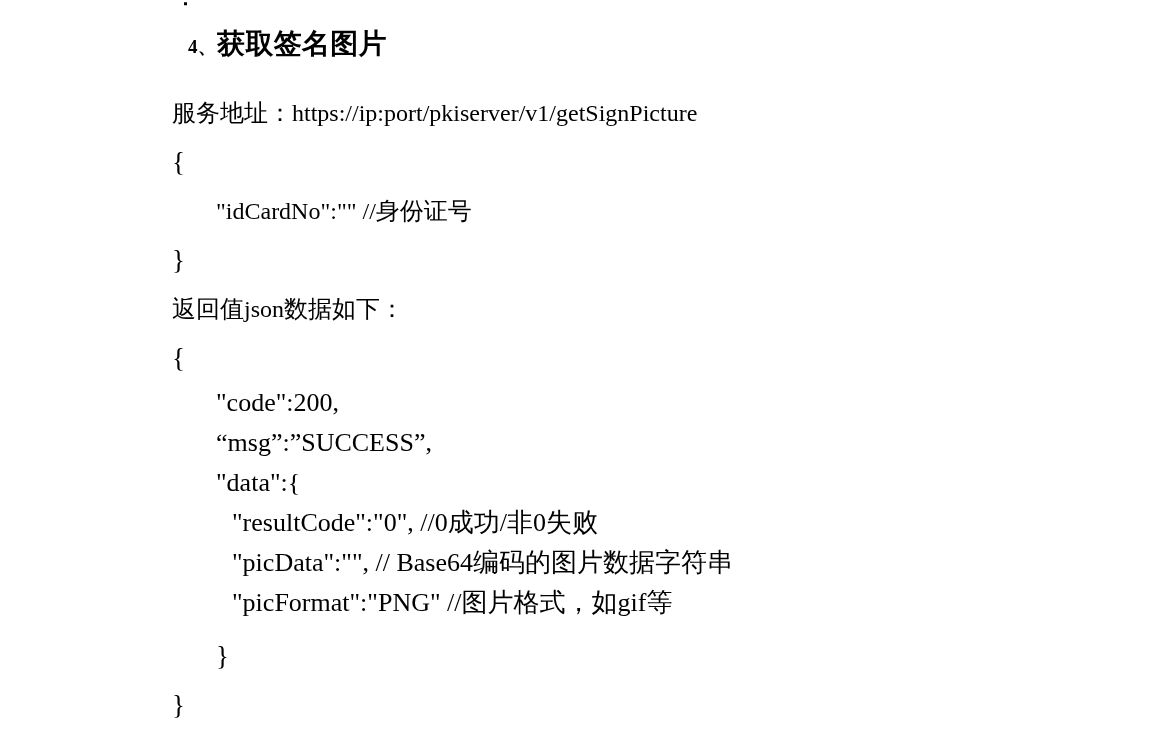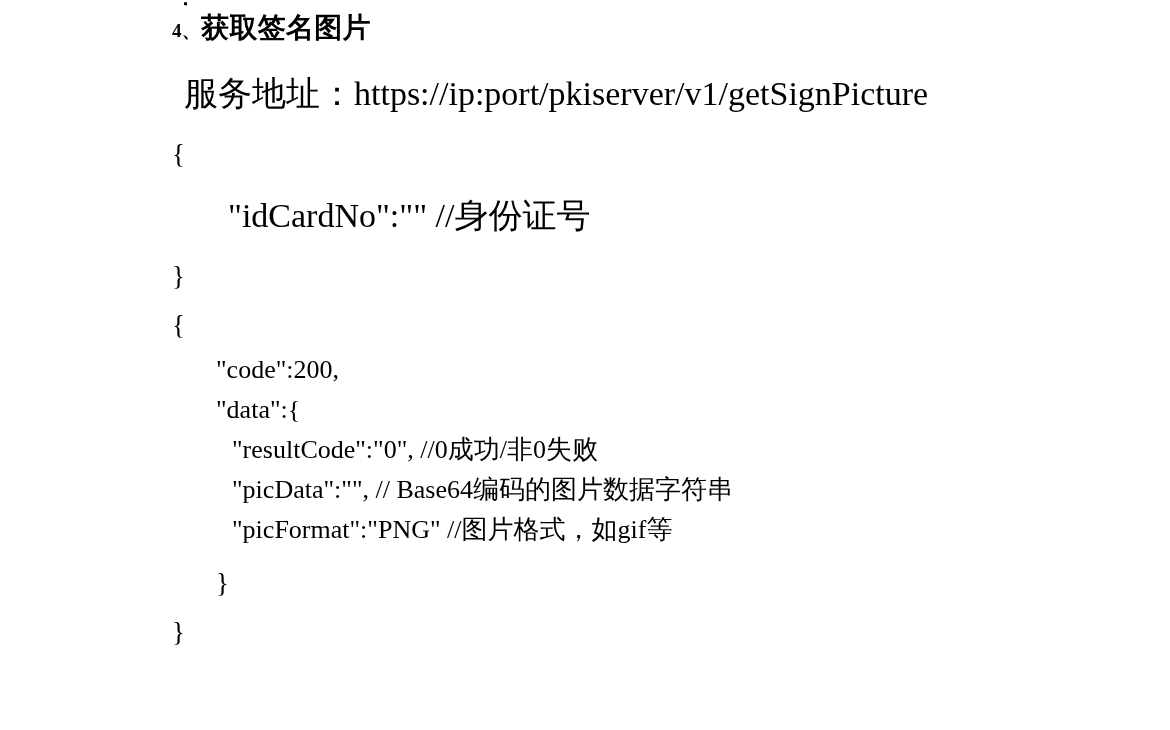--- a/index.html
+++ b/index.html
@@ -30,34 +30,34 @@
     overflow: hidden;
     font-size: 27px;
     line-height: 14px;
     color: #000;
     font-family: "Liberation Serif", serif;
   }
   .heading {
     font-weight: bold;
     font-size: 28px;
     line-height: 40px;
-    margin: 0;
+    margin: 16px;
     padding: 0;
     letter-spacing: 0.3px;
     white-space: nowrap;
   }
   .heading .num {
     font-size: 19px;
     font-weight: bold;
     vertical-align: baseline;
   }
   .para {
-    font-size: 34px;
+    font-size: 24px;
     line-height: 49px;
-    margin: 12px;
+    margin: 0;
     padding: 0;
     white-space: pre;
   }
   .brace {
     font-size: 27px;
     line-height: 49px;
     margin: 0;
     padding: 0;
   }
   .codeline {
@@ -86,24 +86,26 @@
 
     <div class="para">服务地址：https://ip:port/pkiserver/v1/getSignPicture</div>
 
 
     <div class="brace">{</div>
 
     <div class="para indent1">"idCardNo":"" //身份证号</div>
 
     <div class="brace">}</div>
 
+    <div class="para">返回值json数据如下：</div>
 
     <div class="brace">{</div>
 
     <div class="codeline indent1">"code":200,</div>
+    <div class="codeline indent1">“msg”:”SUCCESS”,</div>
     <div class="codeline indent1">"data":{</div>
     <div class="codeline indent2">"resultCode":"0", //0成功/非0失败</div>
     <div class="codeline indent2">"picData":"", // Base64编码的图片数据字符串</div>
     <div class="codeline indent2">"picFormat":"PNG" //图片格式，如gif等</div>
 
     <div class="gap-small"></div>
 
     <div class="brace indent1">}</div>
 
     <div class="brace">}</div>

